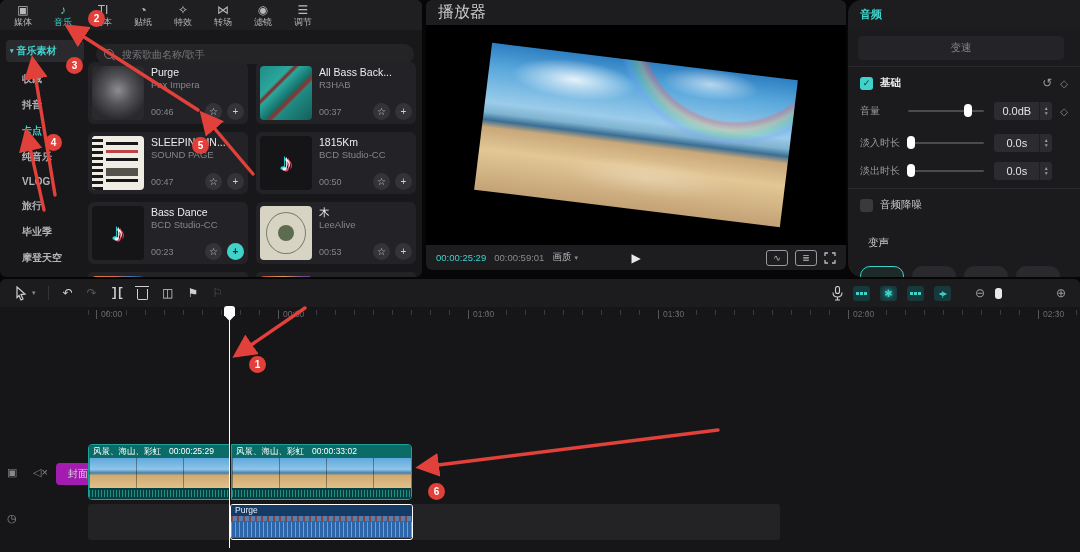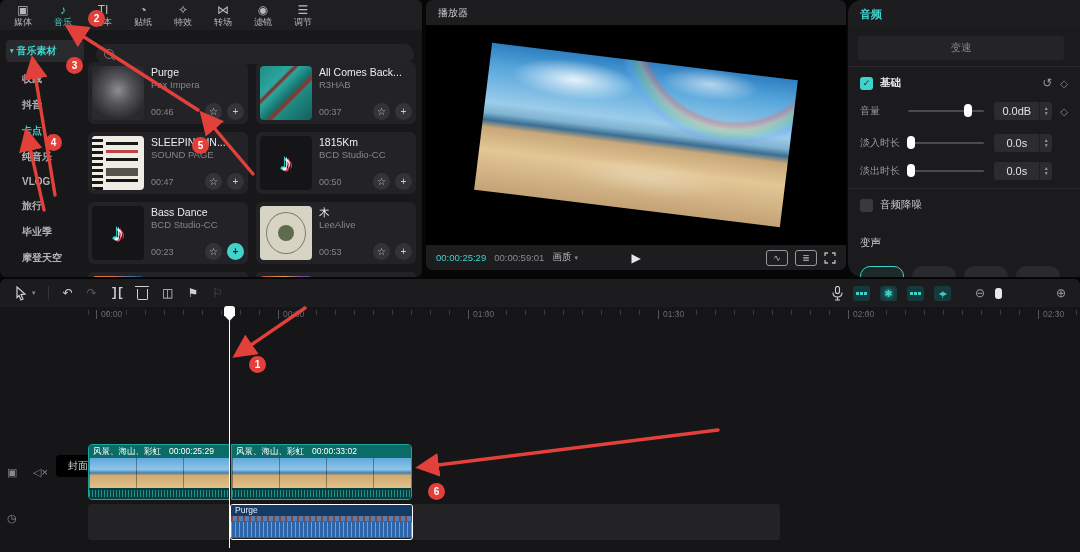--- a/index.html
+++ b/index.html
@@ -49,21 +49,21 @@
   .art-mu{background:#d8d4c4;}
   .art-mu::before{content:"";position:absolute;inset:6px;border-radius:50%;border:1.5px solid #7a7f6a;}
   .art-mu::after{content:"";position:absolute;left:50%;top:50%;width:16px;height:16px;margin:-8px 0 0 -8px;border-radius:50%;background:#5d6b4f;}
   .art-part1{background:linear-gradient(90deg,#d2822e,#e06a4e 40%,#3e76a8 75%,#20415e);}
   .art-part2{background:linear-gradient(90deg,#b5432e,#e0a14e 45%,#704a8a 80%);}
   .card.partial{height:9px;overflow:hidden;}
   .card.partial .art{height:30px;}
 
   
   .player-panel{left:426px;top:0;width:420px;height:270px;background:#000;border-radius:6px;overflow:hidden;}
-  .player-header{position:absolute;left:0;top:0;width:100%;height:25px;background:#1d1d20;display:flex;align-items:center;padding-left:12px;box-sizing:border-box;color:#c9c9cc;font-size:10px;}
+  .player-header{position:absolute;left:0;top:0;width:100%;height:25px;background:#1d1d20;display:flex;align-items:center;padding-left:12px;box-sizing:border-box;color:#c9c9cc;font-size:16px;}
   .viewport{position:absolute;left:0;top:25px;width:100%;height:220px;background:#000;overflow:hidden;}
   .beach{position:absolute;left:50%;top:50%;width:308px;height:148px;margin:-74px 0 0 -154px;transform:rotate(7deg);
      background:linear-gradient(180deg,#2e7fc2 0%,#58a7dc 16%,#9bccea 40%,#7fb3d0 47%,#3a6e94 52%,#c9a87a 57%,#e3c795 72%,#c3a276 100%);}
   .beach::before{content:"";position:absolute;inset:0;background:
      radial-gradient(ellipse 90px 28px at 28% 18%,rgba(255,255,255,.85),rgba(255,255,255,0) 70%),
      radial-gradient(ellipse 70px 22px at 72% 10%,rgba(255,255,255,.6),rgba(255,255,255,0) 70%),
      radial-gradient(ellipse 120px 26px at 55% 78%,rgba(255,255,255,.25),rgba(255,255,255,0) 70%);}
   .beach::after{content:"";position:absolute;inset:0;background:
      radial-gradient(circle 150px at 78% -30%,transparent 62%,rgba(255,90,90,.35) 64%,rgba(255,200,90,.3) 68%,rgba(120,220,130,.28) 72%,rgba(120,160,255,.3) 76%,transparent 79%);}
   .controls{position:absolute;left:0;bottom:0;width:100%;height:25px;background:#1d1d20;display:flex;align-items:center;padding:0 10px;box-sizing:border-box;gap:8px;}
@@ -117,21 +117,21 @@
   .zoomg{color:#9a9a9e;font-size:12px;cursor:pointer;}
   .zknob{width:7px;height:11px;background:#e8e8ea;border-radius:3px;cursor:pointer;}
 
   .ruler{position:absolute;left:0;top:28px;width:100%;height:16px;color:#6a6a6f;font-size:8.5px;}
   .ruler .ticks{position:absolute;left:88px;top:3px;right:0;height:5px;
      background:repeating-linear-gradient(90deg,#3a3a3f 0 1px,transparent 1px 19px);}
   .rlabel{position:absolute;top:3px;padding-left:4px;border-left:1px solid #55555a;line-height:9px;}
 
   .tracks{position:absolute;left:0;top:44px;width:100%;height:229px;}
   .gutter-ic{position:absolute;color:#8a8a8e;font-size:11px;cursor:pointer;}
-  .cover-btn{position:absolute;left:56px;top:132px;width:44px;height:22px;background:#000000;border-radius:4px;color:#d8d8da;font-size:10px;display:flex;align-items:center;justify-content:center;cursor:pointer;}
+  .cover-btn{position:absolute;left:56px;top:140px;width:44px;height:22px;background:#a21caf;border-radius:4px;color:#d8d8da;font-size:10px;display:flex;align-items:center;justify-content:center;cursor:pointer;}
   .lane{position:absolute;left:88px;top:181px;width:692px;height:36px;background:#232326;border-radius:3px;}
 
   .vclip{position:absolute;top:121px;height:56px;box-sizing:border-box;border:1px solid #1ba39b;overflow:hidden;cursor:pointer;text-align:center;}
   .vclip .bar{height:13px;background:#0a6b67;color:#fff;font-size:8.5px;line-height:13px;padding-left:4px;white-space:nowrap;overflow:hidden;display:flex;gap:8px;}
   .vclip .thumbs{height:30px;background:
       repeating-linear-gradient(90deg,rgba(0,0,0,.35) 0 1px,transparent 1px 47px),
       linear-gradient(180deg,#5fa8dc 0%,#8ec6e8 38%,#4a7fa6 50%,#d2aa70 58%,#e0c18c 100%);}
   .vclip .wave{height:11px;background:#083f3e;position:relative;}
   .vclip .wave::before{content:"";position:absolute;left:0;top:2px;right:0;bottom:2px;
       background:repeating-linear-gradient(90deg,#1fa79f 0 1px,transparent 1px 3px);opacity:.8;}
@@ -205,20 +205,21 @@
       <div class="sb-item active">卡点</div>
       <div class="sb-item">纯音乐</div>
       <div class="sb-item">VLOG</div>
       <div class="sb-item">旅行</div>
       <div class="sb-item">毕业季</div>
       <div class="sb-item">摩登天空</div>
     </div>
 
     <div class="searchbar">
       <span class="mag"></span>
+      <input type="text" placeholder="搜索歌曲名称/歌手" style="">
     </div>
 
     <div class="cards">
 
       <div class="card">
         <div class="art art-purge"></div>
         <div class="meta">
           <div class="title">Purge</div>
           <div class="artist">Pax Impera</div>
           <div class="bottom">
@@ -226,21 +227,21 @@
               <span class="spacer"></span>
             <span class="cbtn">☆</span>
             <span class="cbtn">+</span>
           </div>
         </div>
       </div>
 
       <div class="card">
         <div class="art art-acb"></div>
         <div class="meta">
-          <div class="title">All Comes Back...</div>
+          <div class="title">All Bass Back...</div>
           <div class="artist">R3HAB</div>
           <div class="bottom">
             <span class="dur">00:37</span>
               <span class="spacer"></span>
             <span class="cbtn">☆</span>
             <span class="cbtn">+</span>
           </div>
         </div>
       </div>
 
@@ -392,21 +393,21 @@
     </div>
 
     <div class="insp-div" style="top:188px"></div>
 
     <div class="row" style="top:198px">
       <span class="chk off"></span>
       <span class="lbl-b" style="font-weight:normal;color:#c9c9cc">音频降噪</span>
     </div>
 
     <div class="row" style="top:236px">
-      <span class="lbl-b" style="margin-left:0;font-weight:normal;color:#c9c9cc">变声</span>
+      <span class="lbl-b" style="margin-left:8px;font-weight:normal;color:#c9c9cc">变声</span>
     </div>
 
     <div class="pills">
       <span class="pill sel"></span>
       <span class="pill"></span>
       <span class="pill"></span>
       <span class="pill"></span>
     </div>
   </div>
 

